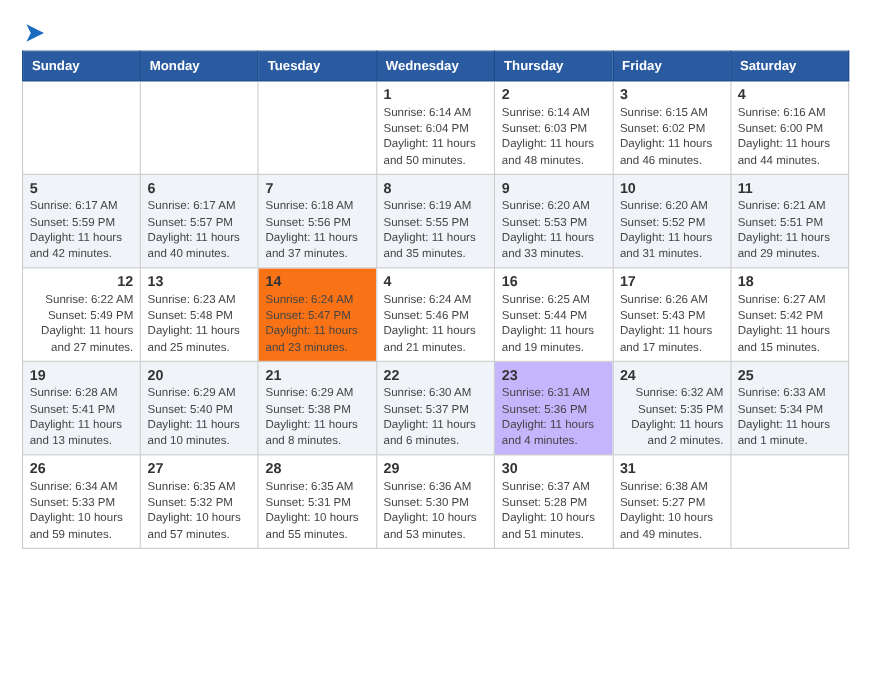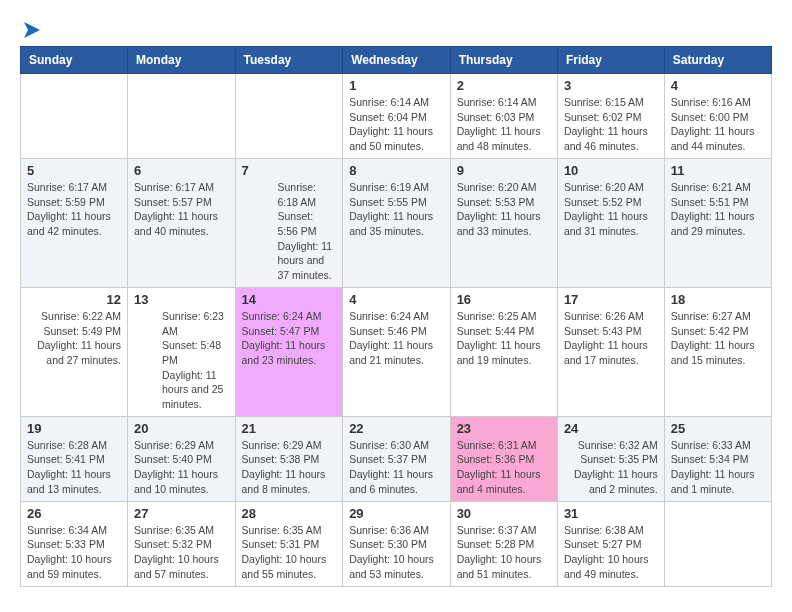--- a/index.html
+++ b/index.html
@@ -147,21 +147,21 @@
 Daylight: 11 hours and 42 minutes.</div>
         </td>
         <td style="background: rgb(240, 244, 248);">
           <div class="day-number">6</div>
           <div class="day-info" style="white-space: pre-line;">Sunrise: 6:17 AM
 Sunset: 5:57 PM
 Daylight: 11 hours and 40 minutes.</div>
         </td>
         <td style="background: rgb(240, 244, 248);">
           <div class="day-number">7</div>
-          <div class="day-info" style="white-space: pre-line; margin-left: 36px;">Sunrise: 6:18 AM
+          <div class="day-info" style="white-space: pre-line;">Sunrise: 6:18 AM
 Sunset: 5:56 PM
 Daylight: 11 hours and 37 minutes.</div>
         </td>
         <td style="background: rgb(240, 244, 248);">
           <div class="day-number">8</div>
           <div class="day-info" style="white-space: pre-line;">Sunrise: 6:19 AM
 Sunset: 5:55 PM
 Daylight: 11 hours and 35 minutes.</div>
         </td>
         <td style="background: rgb(240, 244, 248);">
@@ -185,25 +185,25 @@
       </tr>
       <tr>
         <td style="background: rgb(255, 255, 255); text-align: right;">
           <div class="day-number">12</div>
           <div class="day-info" style="white-space: pre-line;">Sunrise: 6:22 AM
 Sunset: 5:49 PM
 Daylight: 11 hours and 27 minutes.</div>
         </td>
         <td style="background: rgb(255, 255, 255);">
           <div class="day-number">13</div>
-          <div class="day-info" style="white-space: pre-line; margin-left: 28px;">Sunrise: 6:23 AM
+          <div class="day-info" style="white-space: pre-line;">Sunrise: 6:23 AM
 Sunset: 5:48 PM
 Daylight: 11 hours and 25 minutes.</div>
         </td>
-        <td style="background: #f0abfc;">
+        <td style="background: #f97316;">
           <div class="day-number">14</div>
           <div class="day-info" style="white-space: pre-line;">Sunrise: 6:24 AM
 Sunset: 5:47 PM
 Daylight: 11 hours and 23 minutes.</div>
         </td>
         <td style="background: rgb(255, 255, 255);">
           <div class="day-number">4</div>
           <div class="day-info" style="white-space: pre-line;">Sunrise: 6:24 AM
 Sunset: 5:46 PM
 Daylight: 11 hours and 21 minutes.</div>
@@ -245,21 +245,21 @@
           <div class="day-info" style="white-space: pre-line;">Sunrise: 6:29 AM
 Sunset: 5:38 PM
 Daylight: 11 hours and 8 minutes.</div>
         </td>
         <td style="background: rgb(240, 244, 248);">
           <div class="day-number">22</div>
           <div class="day-info" style="white-space: pre-line;">Sunrise: 6:30 AM
 Sunset: 5:37 PM
 Daylight: 11 hours and 6 minutes.</div>
         </td>
-        <td style="background: #f9a8d4;">
+        <td style="background: #c4b5fd;">
           <div class="day-number">23</div>
           <div class="day-info" style="white-space: pre-line;">Sunrise: 6:31 AM
 Sunset: 5:36 PM
 Daylight: 11 hours and 4 minutes.</div>
         </td>
         <td style="background: rgb(240, 244, 248);">
           <div class="day-number">24</div>
           <div class="day-info" style="white-space: pre-line; text-align: right;">Sunrise: 6:32 AM
 Sunset: 5:35 PM
 Daylight: 11 hours and 2 minutes.</div>

